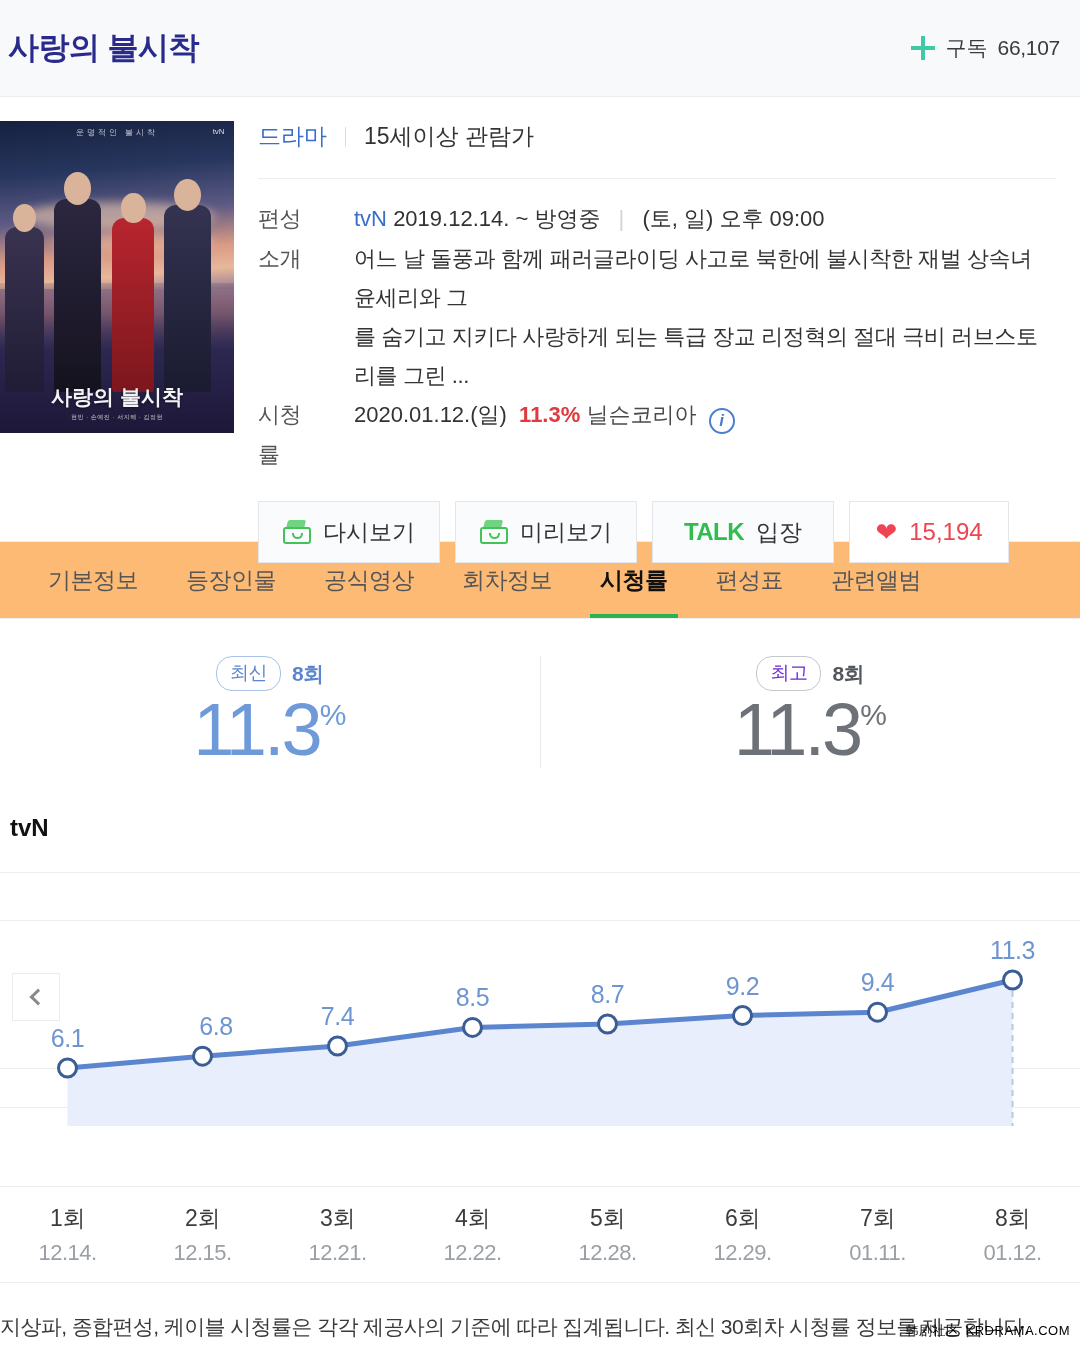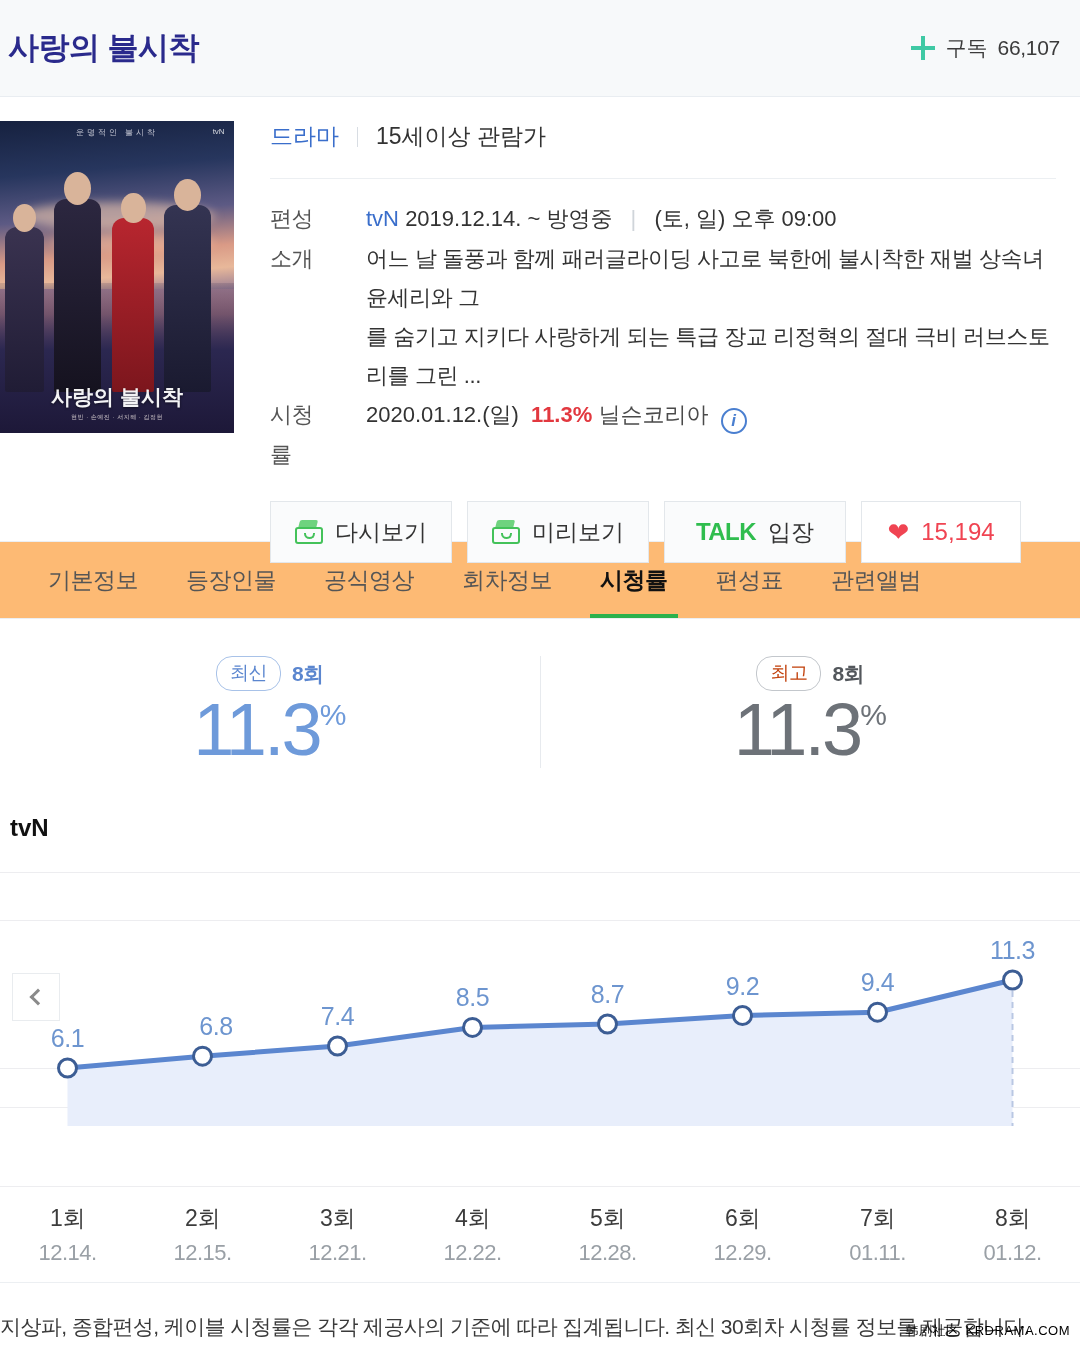--- a/index.html
+++ b/index.html
@@ -112,21 +112,21 @@
     position:absolute; left:0; top:2%; width:100%;
     text-align:center; color:#e6e6ee; font-size:8px; letter-spacing:3px;
     opacity:.8;
   }
   .poster .ptvn {
     position:absolute; right:4%; top:2%; color:#fff; font-size:8px; opacity:.8;
   }
 
   .meta {
     flex: 1;
-    padding-left: 36px;
+    padding-left: 24px;
     padding-right: 24px;
   }
   .genre-row {
     display: flex;
     align-items: center;
     gap: 18px;
     padding-bottom: 26px;
     border-bottom: 1px solid #eceff2;
     font-size: 23px;
   }
@@ -257,21 +257,21 @@
     display:flex; align-items:center; gap:11px; margin-bottom: 2px;
   }
   .chip {
     border: 1px solid #a8c2e8;
     color: #5b86cf;
     border-radius: 16px;
     font-size: 19px;
     padding: 3px 13px 4px;
     letter-spacing: -0.5px;
   }
-  .chip.gray { border-color:#c3c7cc; color:#c2410c; }
+  .chip.gray { border-color:#c3c7cc; color:#6d28d9; }
   .ep { font-size: 21px; font-weight: 700; color: #5b86cf; letter-spacing:-0.5px; }
   .ep.gray { color:#53575c; }
   .big {
     font-size: 74px;
     font-weight: 400;
     color: #6e9ada;
     line-height: 1;
     letter-spacing: -3px;
   }
   .big.gray { color:#6d7278; }

